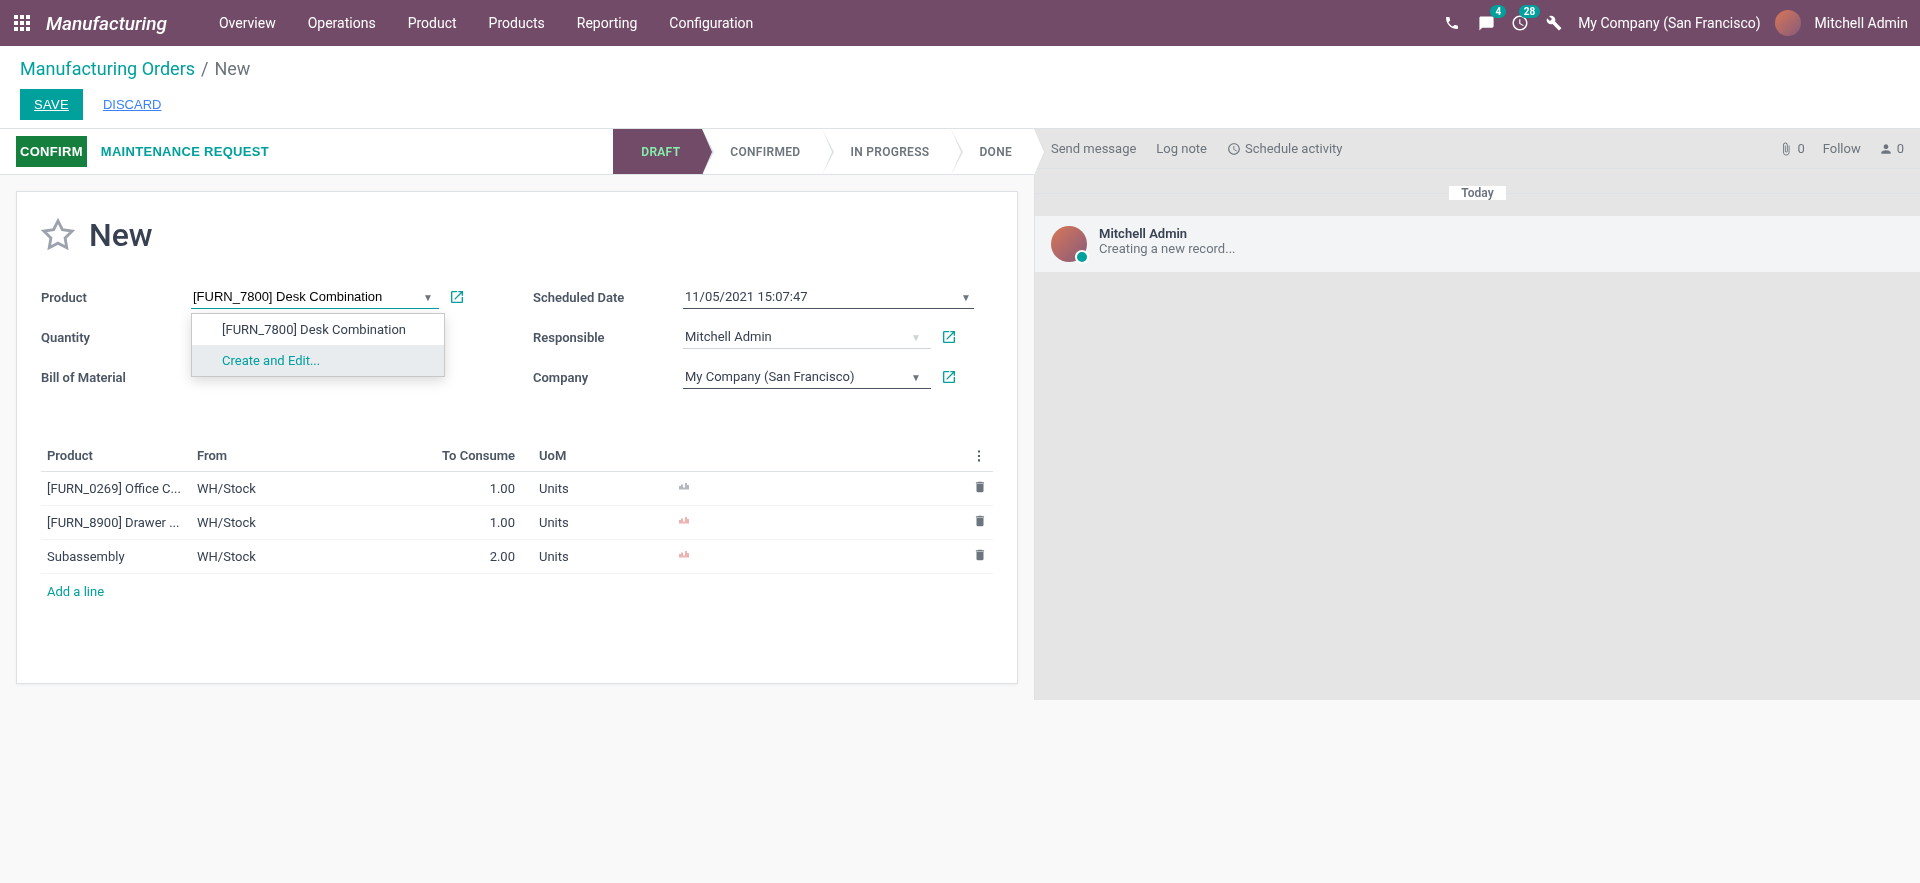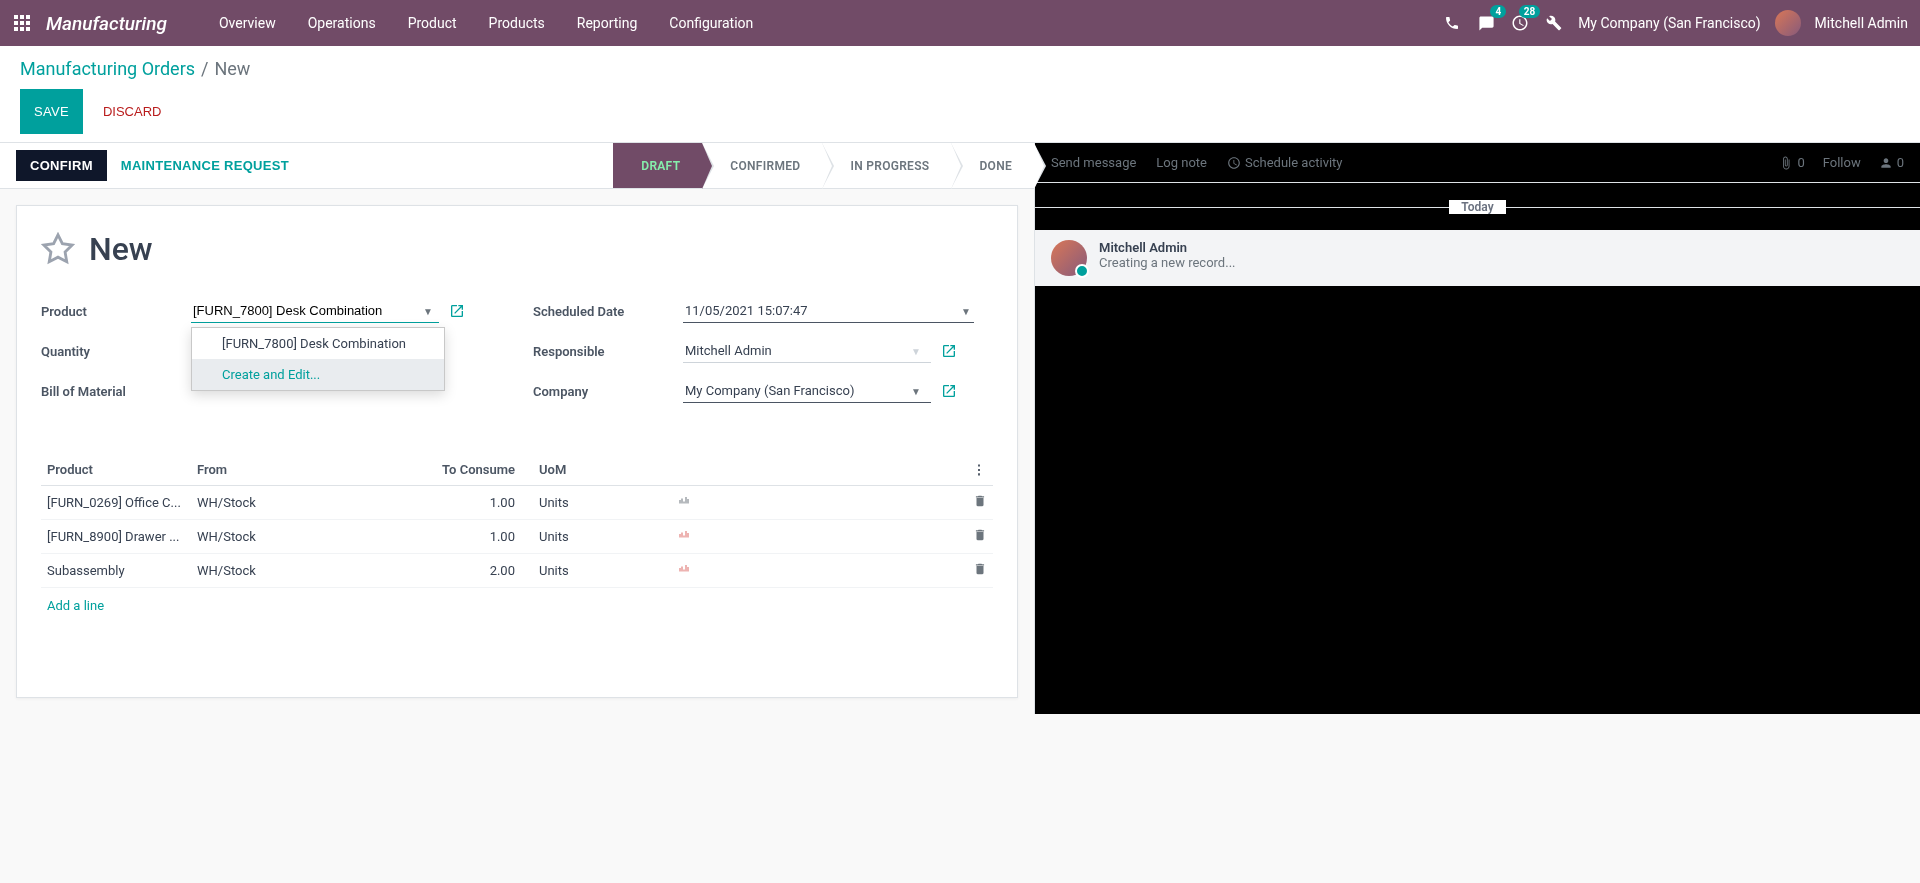--- a/index.html
+++ b/index.html
@@ -16,31 +16,31 @@
   .badge { position: absolute; top: -8px; right: -10px; background: #00a09d; color: #fff; font-size: 10px; font-weight: 700; padding: 1px 5px; border-radius: 8px; }
   .systray-text { font-size: 14px; cursor: pointer; }
   .avatar { width: 26px; height: 26px; border-radius: 50%; background: linear-gradient(135deg,#d97757,#875a7b); display: inline-block; }
 
   .subbar { background: #fff; padding: 12px 20px 8px 20px; border-bottom: 1px solid #dee2e6; }
   .breadcrumb { font-size: 18px; color: #00a09d; margin-bottom: 10px; display:flex; align-items:center; gap:6px; }
   .breadcrumb .crumb-link { cursor:pointer; }
   .breadcrumb .sep { color: #6c757d; }
   .breadcrumb .current { color: #6c757d; }
   .subbar .btns { display: flex; gap: 6px; align-items: center; }
-  .btn { padding: 15px 14px; font-size: 13px; font-weight: 500; border: 1px solid transparent; cursor: pointer; text-transform: uppercase; }
+  .btn { padding: 8px 14px; font-size: 13px; font-weight: 500; border: 1px solid transparent; cursor: pointer; text-transform: uppercase; text-decoration: underline; }
   .btn-primary-save { background: #00a09d; color: #fff; border: none; letter-spacing: .3px; }
-  .btn-discard { background: transparent; color: #b91c1c; border: none; }
+  .btn-discard { background: transparent; color: #3b82f6; border: none; }
 
   .content-wrap { display: flex; }
   .main-col { flex: 0 0 1034px; background: #f9f9f9; }
-  .right-col { flex: 1; border-left: 1px solid #dee2e6; background: #000000; }
+  .right-col { flex: 1; border-left: 1px solid #dee2e6; background: #e5e5e5; }
 
   .actionbar { display: flex; align-items: center; background: #fff; border-bottom: 1px solid #dee2e6; height: 46px; }
   .actionbar .left-actions { display: flex; gap: 4px; padding-left: 16px; }
-  .action-btn-confirm { background: #0f172a; color: #fff; border: none; padding: 8px 14px; font-size: 13px; font-weight: 600; letter-spacing: .3px; cursor: pointer; }
+  .action-btn-confirm { background: #15803d; color: #fff; border: none; padding: 8px 4px; font-size: 13px; font-weight: 600; letter-spacing: .3px; cursor: pointer; }
   .action-btn-link { background: transparent; color: #00a09d; border: none; padding: 8px 10px; font-size: 13px; font-weight: 600; letter-spacing: .3px; cursor: pointer; }
   .statusbar { margin-left: auto; display: flex; height: 100%; }
   .status-step { position: relative; padding: 0 22px 0 28px; display: flex; align-items: center; font-size: 12px; font-weight: 600; color: #6c757d; background: #fff; letter-spacing: .3px; }
   .status-step.active { background: #714b67; color: #86efac; }
   .status-step:after { content: ''; position: absolute; right: -10px; top: 0; width: 0; height: 0; border-top: 23px solid transparent; border-bottom: 23px solid transparent; border-left: 10px solid #fff; z-index: 2; }
   .status-step.active:after { border-left-color: #714b67; }
   .status-step:before { content: ''; position: absolute; right: -12px; top: 0; width: 0; height: 0; border-top: 23px solid transparent; border-bottom: 23px solid transparent; border-left: 12px solid #dee2e6; z-index: 1; }
 
   .form-sheet { margin: 16px; background: #fff; border: 1px solid #dee2e6; padding: 24px; box-shadow: 0 1px 3px rgba(0,0,0,0.05); }
   .title-row { display: flex; align-items: center; gap: 14px; margin-bottom: 28px; }

